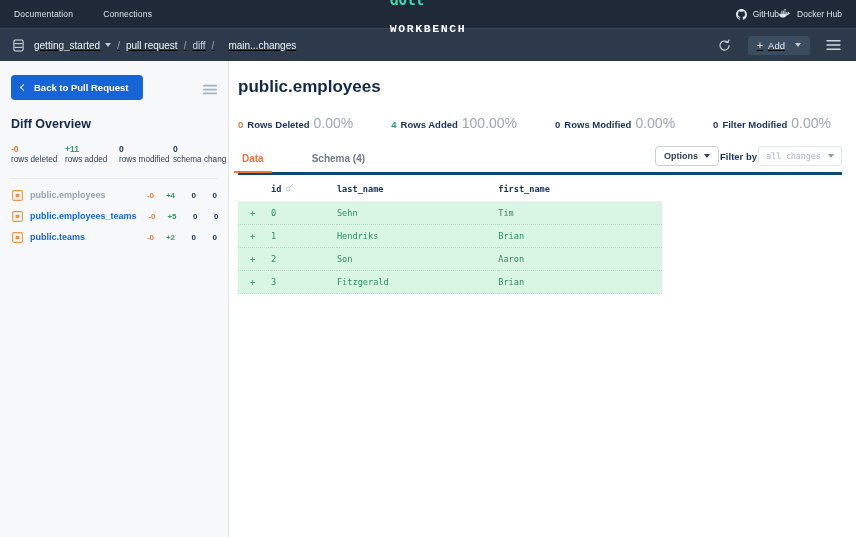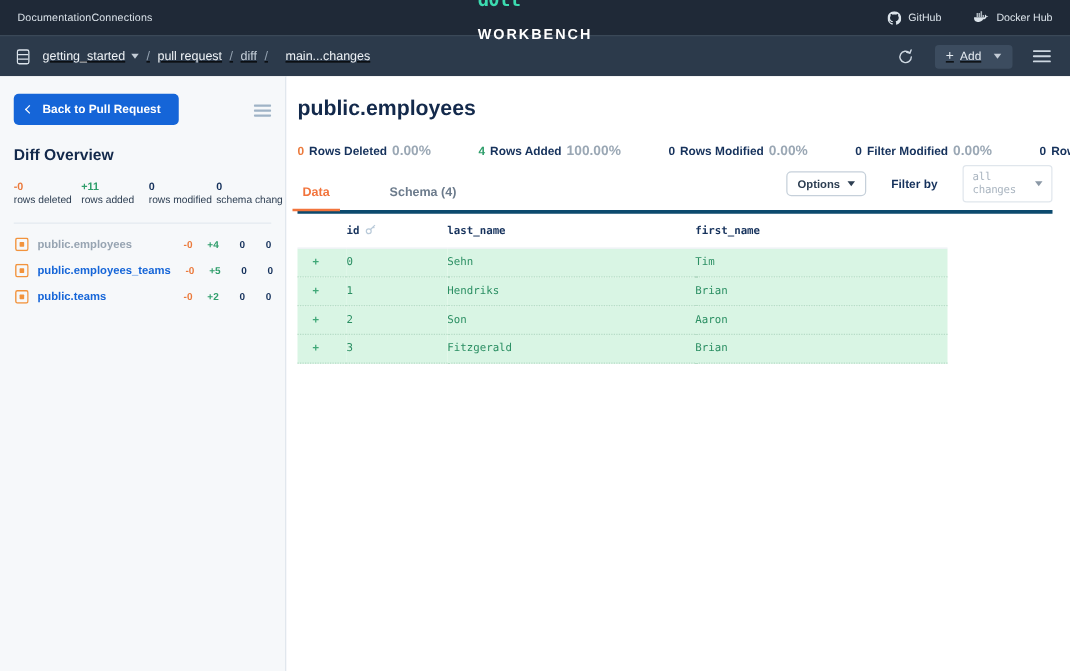--- a/index.html
+++ b/index.html
@@ -12,42 +12,42 @@
   .app { width: 856px; height: 537px; display: flex; flex-direction: column; }
 
   
   .topnav {
     height: 28px; flex: 0 0 28px;
     background: #1f2937;
     display: flex; align-items: center;
     position: relative;
     padding: 0 14px;
   }
-  .topnav-left { display: flex; }
+  .topnav-left { display: flex; gap: 30px; }
   .topnav-link {
     color: #dbe3ea; font-size: 8.5px; letter-spacing: .15px;
     text-decoration: none; cursor: pointer; white-space: nowrap;
   }
   .logo-wrap {
     position: absolute; left: 0; right: 0; top: 0; bottom: 0;
     display: flex; align-items: center; justify-content: center;
     pointer-events: none;
   }
   .logo { display: flex; align-items: flex-start; gap: 15px; flex-direction: column; }
   .logo-dolt {
     color: #3cdbb0; font-family: "DejaVu Sans Mono", monospace;
     font-size: 15px; font-weight: bold; letter-spacing: -0.5px;
     line-height: 1;
   }
   .logo-wb {
     color: #ffffff; font-size: 11.5px; font-weight: bold;
-    letter-spacing: 1.6px; line-height: 1;
+    letter-spacing: 1.6px; line-height: 1; font-family: Liberation Mono, monospace;
   }
   .topnav-right {
-    margin-left: auto; display: flex; align-items: center; gap: 26px;
+    margin-left: auto; display: flex; align-items: center; 
   }
   .topnav-item {
     display: flex; align-items: center; gap: 6px;
     color: #dbe3ea; font-size: 8.5px; cursor: pointer; white-space: nowrap;
   }
   .topnav-item svg { display: block; }
 
   
   .crumbbar {
     height: 33px; flex: 0 0 33px;
@@ -147,65 +147,65 @@
   }
   .summary-row {
     display: flex; align-items: center; margin-top: 18px; gap: 0;
   }
   .summary-item {
     display: flex; align-items: baseline; gap: 4px; white-space: nowrap;
   }
   .summary-item + .summary-item { margin-left: 38px; }
   .sum-count { font-size: 9.5px; font-weight: bold; }
   .sum-label { font-size: 9.5px; font-weight: bold; color: #16325c; }
-  .sum-pct { font-size: 11px; color: #9aa7b4; font-weight: bold; }
+  .sum-pct { font-size: 14px; color: #9aa7b4; }
 
   .tabs-bar {
     display: flex; align-items: flex-end; margin-top: 14px;
     border-bottom: 3px solid #0c4a6e; height: 30px;
   }
   .tab {
     font-size: 10px; font-weight: bold; color: #6c7b8c;
     padding: 0 4px 8px 4px; margin-right: 40px; cursor: pointer;
     position: relative; white-space: nowrap;
   }
   .tab.active { color: #f2743c; }
   .tab.active::after {
     content: ""; position: absolute; left: -4px; right: -4px; bottom: -1px;
     height: 2.5px; background: #f2743c;
   }
-  .tabs-right { margin-left: auto; display: flex; align-items: center; gap: 20px; padding-bottom: 6px; }
+  .tabs-right { margin-left: auto; display: flex; align-items: center; gap: 1px; padding-bottom: 6px; }
   .options-btn {
     border: 1px solid #c6d0da; border-radius: 4px; background: #fff;
     padding: 4px 8px; display: flex; align-items: center; gap: 6px;
     font-size: 9px; font-weight: bold; color: #2d3e52; cursor: pointer;
   }
   .caret-dk {
     width: 0; height: 0;
     border-left: 3.5px solid transparent; border-right: 3.5px solid transparent;
     border-top: 4.5px solid #2d3e52;
   }
   .filter-lbl { font-size: 9.5px; font-weight: bold; color: #16325c; white-space: nowrap; }
   .filter-select {
     border: 1px solid #e0e6ec; border-radius: 3px; background: #fff;
-    width: 72px; padding: 4px 7px;
+    width: 84px; padding: 4px 7px;
     display: flex; align-items: center; cursor: pointer;
   }
   .filter-val {
     font-size: 8.6px; color: #aab5c0; font-family: "DejaVu Sans Mono", monospace;
     letter-spacing: -0.2px;
   }
   .filter-caret {
     margin-left: auto; width: 0; height: 0;
     border-left: 3px solid transparent; border-right: 3px solid transparent;
     border-top: 4px solid #8b98a6;
   }
 
   
-  .difftable { width: 520px; margin-top: 0; border-collapse: collapse; }
+  .difftable { width: 424px; margin-top: 0; border-collapse: collapse; }
   .difftable th, .difftable td {
     text-align: left; font-family: "DejaVu Sans Mono", monospace;
     font-size: 8.6px; padding: 0;
   }
   .dt-head th {
     color: #16325c; font-weight: bold; padding: 8px 0 7px 0;
     border-bottom: 1px solid #eceff3;
   }
   .col-sign { width: 36px; }
   .col-id { width: 74px; }

